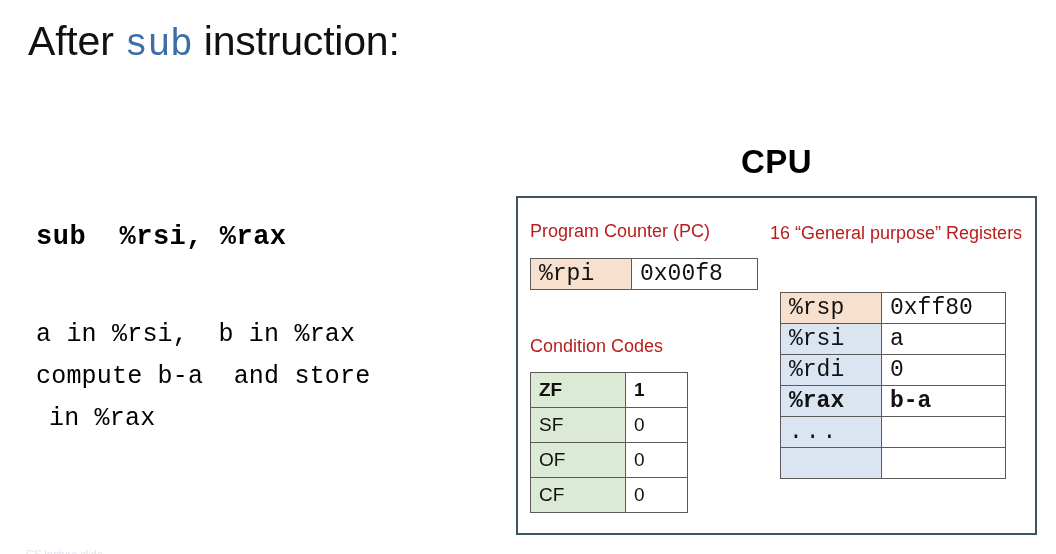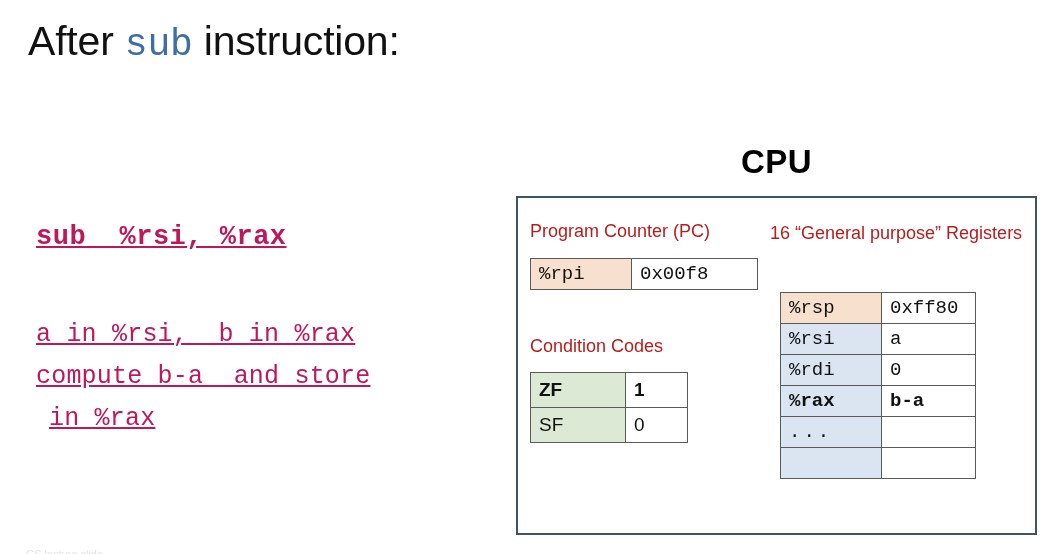--- a/index.html
+++ b/index.html
@@ -31,22 +31,21 @@
     font-family: "Liberation Mono", monospace;
     color: #3d6fa5;
     font-size: 38px;
   }
 
   
   .code-line {
     position: absolute;
     font-family: "Liberation Mono", monospace;
     white-space: pre;
-    color: #be185d;
-    text-decoration: underline;
+    color: #000000;
   }
   #instruction-line {
     left: 36px;
     top: 222px;
     font-size: 27px;
     font-weight: 700;
     letter-spacing: 0.5px;
   }
   #desc-line-1 {
     left: 36px;
@@ -113,21 +112,21 @@
   .reg-table {
     position: absolute;
     border-collapse: collapse;
     table-layout: fixed;
     font-family: "Liberation Mono", monospace;
   }
   .reg-table td {
     border: 1.5px solid #5a5a5a;
     height: 30px;
     padding: 0 8px;
-    font-size: 19px;
+    font-size: 23px;
     line-height: 30px;
     white-space: pre;
     color: #111111;
   }
   .c-peach { background: #f7e0ce; }
   .c-blue  { background: #dbe5f1; }
   .c-green { background: #dce9d5; }
   .c-white { background: #ffffff; }
   .bold    { font-weight: 700; }
 
@@ -135,21 +134,21 @@
   #pc-table { left: 530px; top: 258px; width: 228px; }
   #pc-table td.k { width: 84px; }
 
   
   #cc-table { left: 530px; top: 372px; width: 158px; }
   #cc-table td       { height: 34px; line-height: 34px; font-size: 19px; }
   #cc-table td.k     { width: 78px; font-family: "Liberation Sans", sans-serif; }
   #cc-table td.v     { font-family: "Liberation Sans", sans-serif; }
 
   
-  #gpr-table { left: 780px; top: 292px; width: 196px; }
+  #gpr-table { left: 780px; top: 292px; width: 226px; }
   #gpr-table td.k { width: 84px; }
   #gpr-table td.dots { letter-spacing: 3px; }
 
   
   #footer-clip {
     position: absolute;
     left: 26px;
     bottom: -6px;
     font-size: 11px;
     color: #dfe3ee;
@@ -184,20 +183,28 @@
 <table class="reg-table" id="cc-table">
   <tbody id="cc-body">
       <tr>
         <td class="k c-green bold">ZF</td>
         <td class="v c-white bold">1</td>
       </tr>
       <tr>
         <td class="k c-green">SF</td>
         <td class="v c-white">0</td>
       </tr>
+      <tr>
+        <td class="k c-green">OF</td>
+        <td class="v c-white">0</td>
+      </tr>
+      <tr>
+        <td class="k c-green">CF</td>
+        <td class="v c-white">0</td>
+      </tr>
     </tbody>
 </table>
 
 <div class="section-label" id="reg-label">16 “General purpose” Registers</div>
 <table class="reg-table" id="gpr-table">
   <tbody id="gpr-body">
       <tr>
         <td class="k c-peach">%rsp</td>
         <td class="v c-white">0xff80</td>
       </tr>

